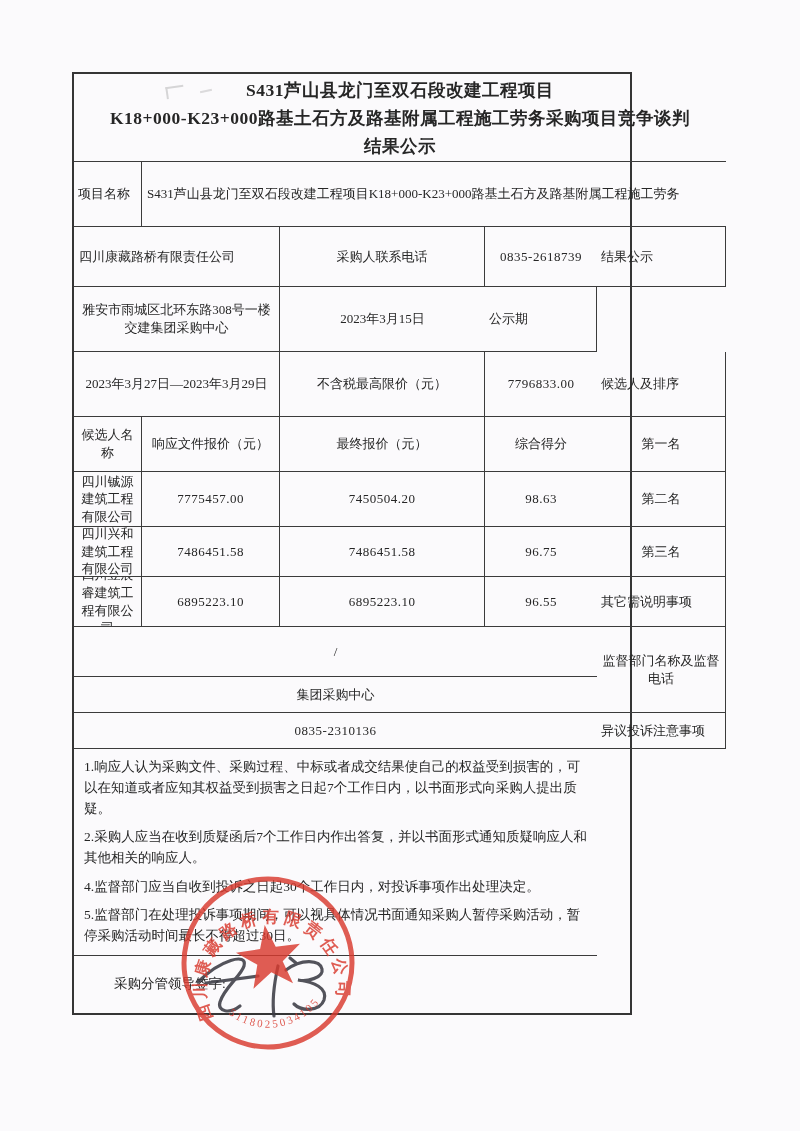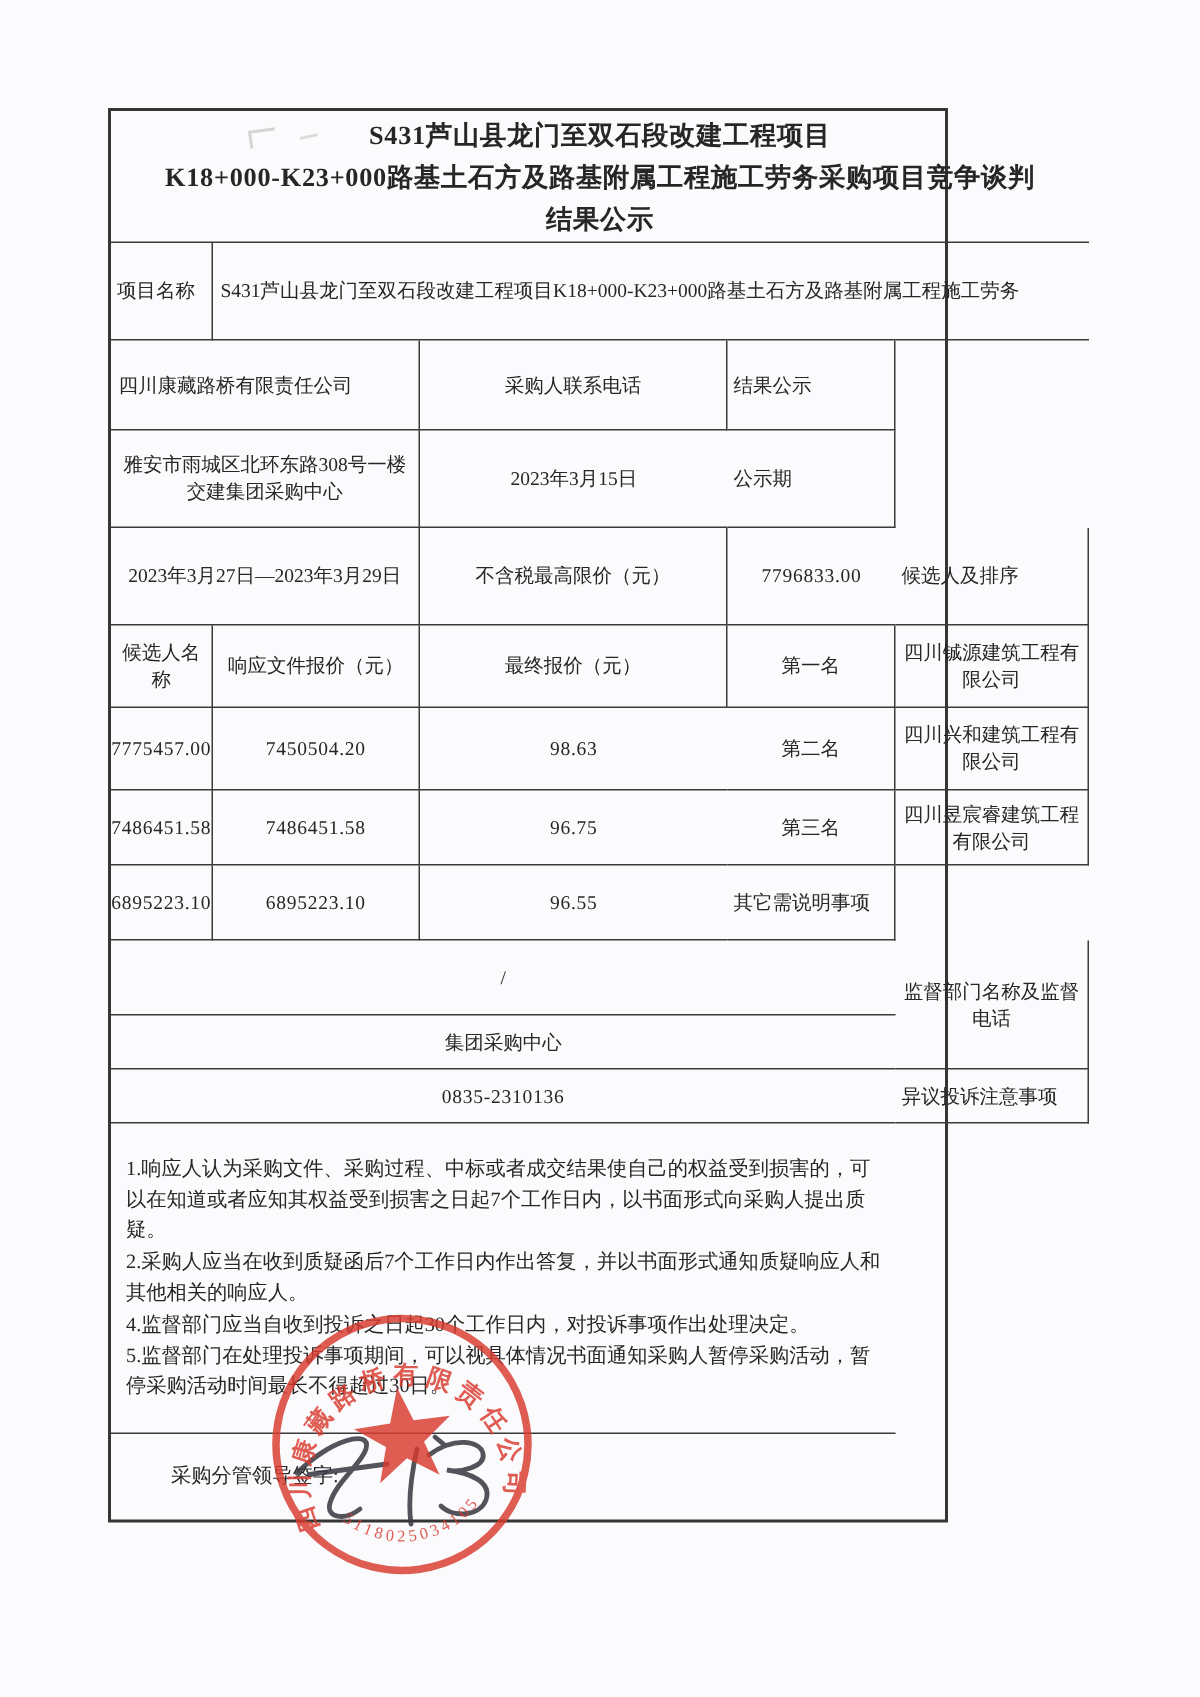--- a/index.html
+++ b/index.html
@@ -36,21 +36,21 @@
   .center{justify-content:center;text-align:center;}
   .left{justify-content:flex-start;text-align:center;}
   .title-cell{
     flex-direction:column;justify-content:center;
     font-weight:bold;font-size:17.5px;line-height:28px;
     text-align:center;position:relative;letter-spacing:.5px;
   }
   .num{font-size:13px;letter-spacing:.5px;}
   .wrapcol{padding:2px 4px;}
   .objection-content{
-    align-items:flex-start;flex-direction:column;justify-content:center;
+    align-items:flex-start;flex-direction:column;justify-content:space-between;
     padding:8px 10px;font-size:13.5px;line-height:20.8px;text-align:left;display:flex;
   }
   .objection-content div{display:block;}
   .sig-cell{position:relative;font-size:13.5px;}
   .artifact{position:absolute;opacity:.28;}
   .artifact-a{left:92px;top:12px;width:16px;height:10px;border-left:2px solid #777;border-top:2px solid #777;transform:rotate(-8deg);}
   .artifact-b{left:126px;top:16px;width:12px;height:2px;background:#8a8a8a;transform:rotate(-12deg);}
   .seal{position:absolute;left:158px;top:853px;opacity:.82;pointer-events:none;}
   .signature-svg{position:absolute;left:186px;top:936px;pointer-events:none;}
 </style>
@@ -65,34 +65,36 @@
     <div>S431芦山县龙门至双石段改建工程项目</div>
     <div>K18+000-K23+000路基土石方及路基附属工程施工劳务采购项目竞争谈判</div>
     <div>结果公示</div>
   </div>
 
   <div class="cell left wrapcol">项目名称</div>
   <div class="cell left sp4 er">S431芦山县龙门至双石段改建工程项目K18+000-K23+000路基土石方及路基附属工程施工劳务</div>
 
   <div class="cell left sp2">四川康藏路桥有限责任公司</div>
   <div class="cell center">采购人联系电话</div>
+  <div class="cell center er num">0835-2618739</div>
 
   <div class="cell left wrapcol">结果公示</div>
   <div class="cell left sp2">雅安市雨城区北环东路308号一楼交建集团采购中心</div>
   <div class="cell center er">2023年3月15日</div>
 
   <div class="cell left wrapcol">公示期</div>
   <div class="cell center sp2">2023年3月27日—2023年3月29日</div>
   <div class="cell center">不含税最高限价（元）</div>
   <div class="cell center er num">7796833.00</div>
 
   <div class="cell left wrapcol">候选人及排序</div>
   <div class="cell center">候选人名称</div>
   <div class="cell center">响应文件报价（元）</div>
   <div class="cell center">最终报价（元）</div>
+  <div class="cell center er">综合得分</div>
 
   <div class="cell center">第一名</div>
   <div class="cell left">四川铖源建筑工程有限公司</div>
   <div class="cell center num">7775457.00</div>
   <div class="cell center num">7450504.20</div>
   <div class="cell center er num">98.63</div>
 
   <div class="cell center">第二名</div>
   <div class="cell left">四川兴和建筑工程有限公司</div>
   <div class="cell center num">7486451.58</div>

